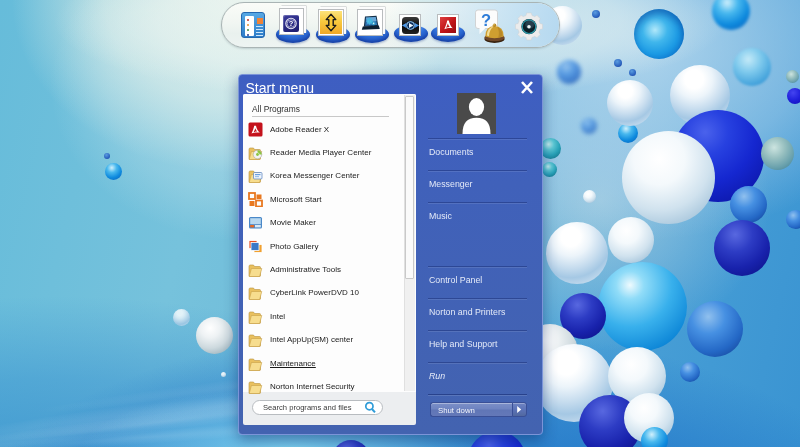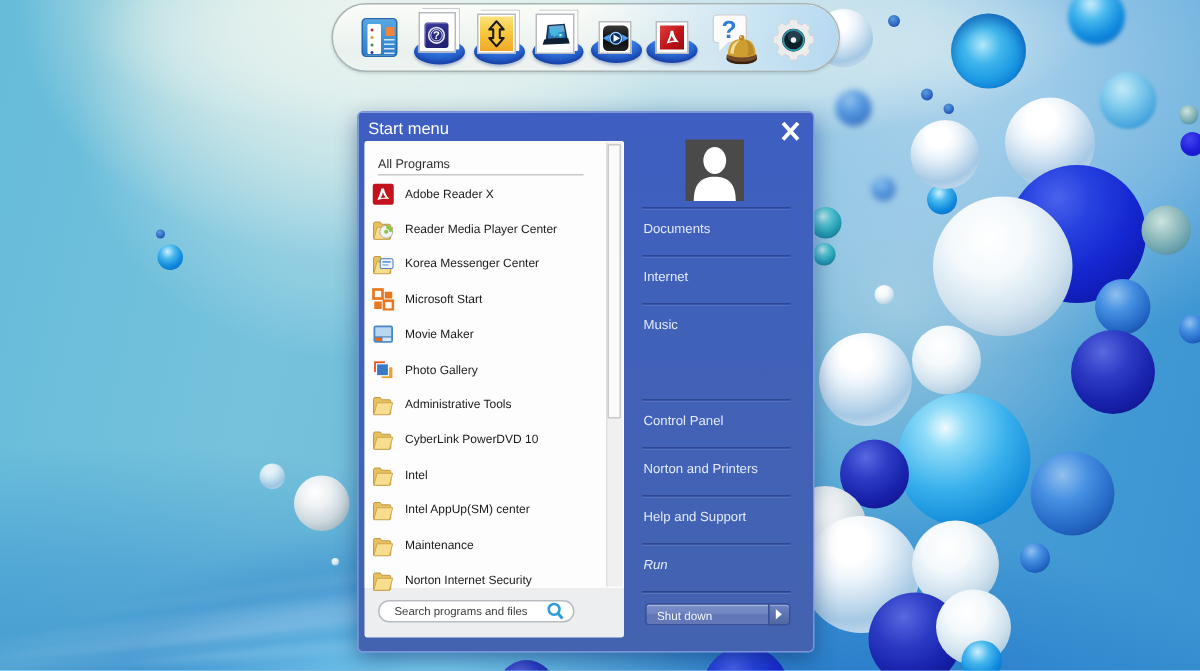--- a/index.html
+++ b/index.html
@@ -189,21 +189,21 @@
       <circle cx="15" cy="15.7" r="7.6" fill="#0c2028"></circle>
       <circle cx="15" cy="15.7" r="6.8" fill="none" stroke="#2e98a8" stroke-width="1.2"></circle>
       <circle cx="15.6" cy="13.4" r="4.4" fill="rgba(90,120,140,.35)"></circle>
       <circle cx="15" cy="15.7" r="1.8" fill="#eef6f6"></circle>
     </svg>
   </div>
 
   <div id="menu" style="position:absolute; left:238px; top:74px; width:305px; height:361px; border-radius:4px;
     background:linear-gradient(180deg,#3e5ec2 0%, #4061ba 30%, #4363b0 100%);
     border:1px solid #7b94d8; box-shadow:0 5px 14px rgba(10,40,100,.45);">
-    <div style="position:absolute; left:6.5px; top:4.5px; font-size:11px; color:#fff;">Start menu</div>
+    <div style="position:absolute; left:6.5px; top:4.5px; font-size:14px; color:#fff;">Start menu</div>
     <svg style="position:absolute; left:281px; top:6px;" width="14" height="13" viewBox="0 0 14 13">
       <path d="M2 1 L12 12 M12 1 L2 12" stroke="#fff" stroke-width="2.6"></path>
     </svg>
 
     <div style="position:absolute; left:4px; top:18.5px; width:173px; height:331px; background:#eceef0; border-radius:2px; overflow:hidden;">
       <div style="position:absolute; left:0; top:0; width:100%; height:298px; background:#fdfdfd;"></div>
       <div style="position:absolute; left:9px; top:10px; font-size:8.4px; color:#303030;">All Programs</div>
       <div style="position:absolute; left:9px; top:22px; width:137px; height:1px; background:#c8c8c8;"></div>
 
       <div style="position:absolute; right:1px; top:1px; width:11px; height:296px; background:#f0f0f0; border-left:1px solid #e0e0e0;"></div>
@@ -268,42 +268,42 @@
           <div style="position:absolute; left:27px; top:193.2px; font-size:8px; color:#1a1a1a; white-space:nowrap;">Intel</div>
           <div style="position:absolute; left:5px; top:213.6px; width:15px; height:15px;"><svg width="15" height="15" viewBox="0 0 15 15">
               <path d="M1 4.5 L1 13.5 Q1 14.5 2 14.5 L11.5 14.5 Q12.5 14.5 12.5 13.5 L12.5 5.5 Q12.5 4.5 11.5 4.5 L6.5 4.5 L5.5 3 L2 3 Q1 3 1 4.5 Z" fill="#e9c05e" stroke="#b8923c" stroke-width=".6"></path>
               <path d="M1.2 14.5 L3.4 6.5 L13.8 6.5 L11.6 14.5 Z" fill="#f7dd8e" stroke="#c8a048" stroke-width=".6"></path>
             </svg></div>
           <div style="position:absolute; left:27px; top:216.6px; font-size:8px; color:#1a1a1a; white-space:nowrap;">Intel AppUp(SM) center</div>
           <div style="position:absolute; left:5px; top:237px; width:15px; height:15px;"><svg width="15" height="15" viewBox="0 0 15 15">
               <path d="M1 4.5 L1 13.5 Q1 14.5 2 14.5 L11.5 14.5 Q12.5 14.5 12.5 13.5 L12.5 5.5 Q12.5 4.5 11.5 4.5 L6.5 4.5 L5.5 3 L2 3 Q1 3 1 4.5 Z" fill="#e9c05e" stroke="#b8923c" stroke-width=".6"></path>
               <path d="M1.2 14.5 L3.4 6.5 L13.8 6.5 L11.6 14.5 Z" fill="#f7dd8e" stroke="#c8a048" stroke-width=".6"></path>
             </svg></div>
-          <div style="position:absolute; left:27px; top:240px; font-size:8px; color:#1a1a1a; white-space:nowrap;">Maintenance</div>
+          <div style="position:absolute; left:27px; top:240px; font-size:8px; color:#1a1a1a; white-space:nowrap;text-decoration:underline;">Maintenance</div>
           <div style="position:absolute; left:5px; top:260.4px; width:15px; height:15px;"><svg width="15" height="15" viewBox="0 0 15 15">
               <path d="M1 4.5 L1 13.5 Q1 14.5 2 14.5 L11.5 14.5 Q12.5 14.5 12.5 13.5 L12.5 5.5 Q12.5 4.5 11.5 4.5 L6.5 4.5 L5.5 3 L2 3 Q1 3 1 4.5 Z" fill="#e9c05e" stroke="#b8923c" stroke-width=".6"></path>
               <path d="M1.2 14.5 L3.4 6.5 L13.8 6.5 L11.6 14.5 Z" fill="#f7dd8e" stroke="#c8a048" stroke-width=".6"></path>
             </svg></div>
           <div style="position:absolute; left:27px; top:263.4px; font-size:8px; color:#1a1a1a; white-space:nowrap;text-align:right;">Norton Internet Security</div>
         </div>
 
       <div style="position:absolute; left:9px; top:306px; width:131px; height:15px; background:#fff; border:1px solid #b8bcc0; border-radius:8px;"></div>
       <div style="position:absolute; left:20px; top:309.5px; font-size:7.6px; color:#3a3a3a;">Search programs and files</div>
       <svg style="position:absolute; left:121px; top:307.5px;" width="13" height="13" viewBox="0 0 13 13">
         <circle cx="5.4" cy="5.2" r="3.6" fill="none" stroke="#2f9cd8" stroke-width="1.7"></circle>
         <line x1="8" y1="8" x2="11" y2="11.4" stroke="#2f9cd8" stroke-width="2"></line>
       </svg>
     </div>
 
     <div id="rrows" style="position: absolute; left: 0px; top: 0px; width: 100%; height: 100%;">
         <div style="position:absolute; left:189px; top:62.5px; width:98.5px; height:32px; border-top:1px solid rgba(25,45,115,.5); box-shadow:inset 0 1px 0 rgba(255,255,255,.10);">
           <div style="position:absolute; left:1px; top:8.5px; font-size:8.8px; color:#e4eaf8;">Documents</div>
         </div>
         <div style="position:absolute; left:189px; top:94.5px; width:98.5px; height:32px; border-top:1px solid rgba(25,45,115,.5); box-shadow:inset 0 1px 0 rgba(255,255,255,.10);">
-          <div style="position:absolute; left:1px; top:8.5px; font-size:8.8px; color:#e4eaf8;">Internet</div>
+          <div style="position:absolute; left:1px; top:8.5px; font-size:8.8px; color:#e4eaf8;">Messenger</div>
         </div>
         <div style="position:absolute; left:189px; top:126.5px; width:98.5px; height:32px; border-top:1px solid rgba(25,45,115,.5); box-shadow:inset 0 1px 0 rgba(255,255,255,.10);">
           <div style="position:absolute; left:1px; top:8.5px; font-size:8.8px; color:#e4eaf8;">Music</div>
         </div>
         <div style="position:absolute; left:189px; top:190.5px; width:98.5px; height:32px; border-top:1px solid rgba(25,45,115,.5); box-shadow:inset 0 1px 0 rgba(255,255,255,.10);">
           <div style="position:absolute; left:1px; top:8.5px; font-size:8.8px; color:#e4eaf8;">Control Panel</div>
         </div>
         <div style="position:absolute; left:189px; top:222.5px; width:98.5px; height:32px; border-top:1px solid rgba(25,45,115,.5); box-shadow:inset 0 1px 0 rgba(255,255,255,.10);">
           <div style="position:absolute; left:1px; top:8.5px; font-size:8.8px; color:#e4eaf8;">Norton and Printers</div>
         </div>

